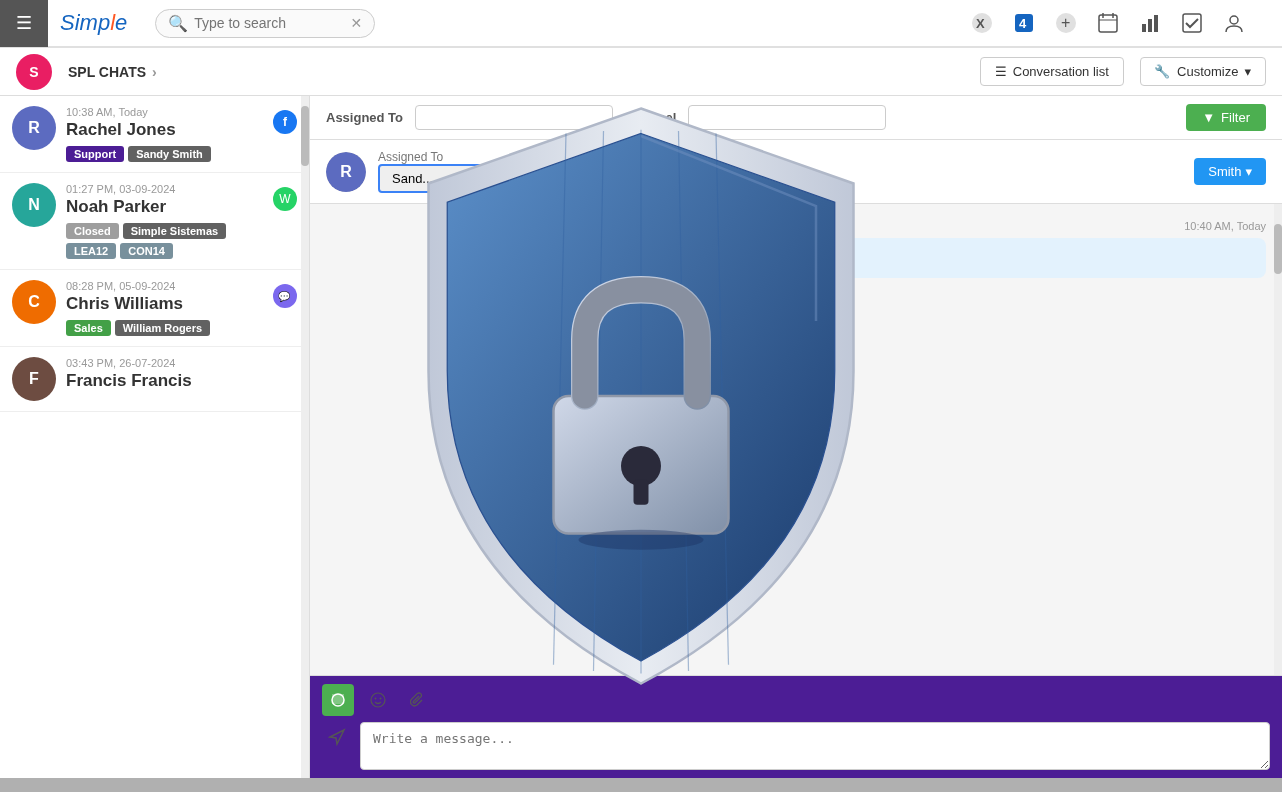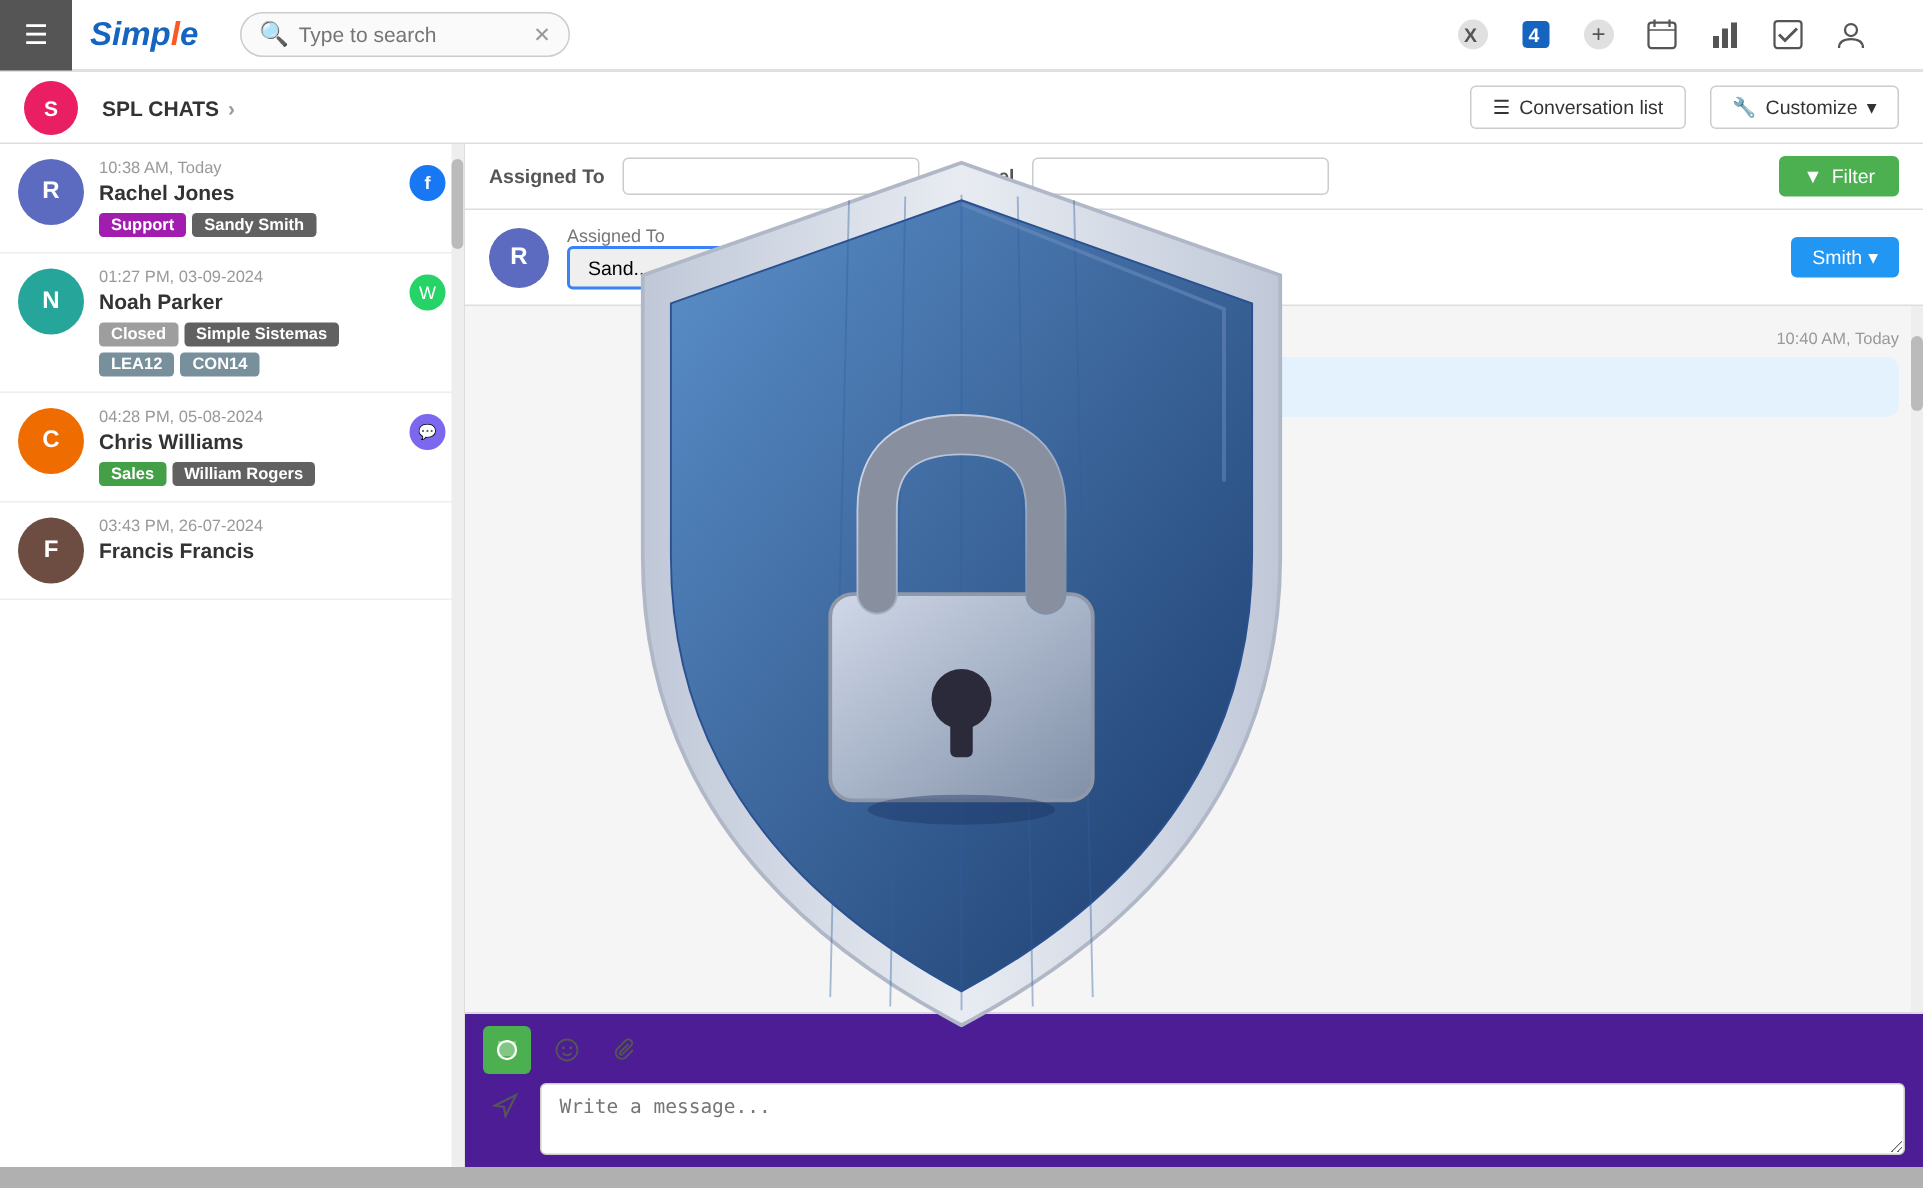--- a/index.html
+++ b/index.html
@@ -8,21 +8,21 @@
     
     .topbar {
       display: flex; align-items: center; background: #fff; height: 48px;
       border-bottom: 2px solid #e0e0e0; position: relative; z-index: 10;
     }
     .hamburger-btn {
       width: 48px; height: 48px; background: #555; display: flex; align-items: center; justify-content: center; cursor: pointer; flex-shrink: 0;
     }
     .hamburger-btn span { color: #fff; font-size: 18px; }
     .logo { display: flex; align-items: center; padding: 0 12px; }
-    .logo-text { font-size: 22px; font-weight: bold; }
+    .logo-text { font-size: 22px; font-weight: normal; }
     .search-bar {
       display: flex; align-items: center; border: 1px solid #ccc; border-radius: 20px;
       padding: 4px 12px; margin: 0 16px; width: 220px; background: #fafafa;
     }
     .search-bar input { border: none; background: transparent; outline: none; width: 100%; font-size: 14px; color: #555; }
     .search-icon-wrap { margin-right: 6px; color: #999; }
     .search-clear { color: #999; cursor: pointer; font-size: 14px; }
     .topbar-spacer { flex: 1; }
     .topbar-icons { display: flex; align-items: center; gap: 6px; padding-right: 16px; }
     .topbar-icon { width: 36px; height: 36px; display: flex; align-items: center; justify-content: center; cursor: pointer; border-radius: 4px; }
@@ -57,24 +57,24 @@
     .chat-list-panel {
       width: 310px; background: #fff; border-right: 1px solid #ddd;
       overflow-y: auto; position: relative; flex-shrink: 0;
     }
     .chat-list-item {
       display: flex; align-items: flex-start; padding: 10px 12px; border-bottom: 1px solid #eee; cursor: pointer; gap: 10px;
     }
     .chat-avatar-placeholder { width: 44px; height: 44px; border-radius: 50%; display: flex; align-items: center; justify-content: center; font-weight: bold; color: #fff; font-size: 16px; flex-shrink: 0; }
     .chat-info { flex: 1; }
     .chat-time { font-size: 11px; color: #999; }
-    .chat-name { font-size: 14px; font-weight: bold; color: #333; margin-top: 2px; }
+    .chat-name { font-size: 17px; font-weight: bold; color: #333; margin-top: 2px; }
     .chat-tags { display: flex; flex-wrap: wrap; gap: 4px; margin-top: 6px; }
     .tag { padding: 2px 8px; border-radius: 3px; font-size: 11px; font-weight: bold; color: #fff; }
-    .tag-support { background: #a21caf; }
+    .tag-support { background: #4c1d95; }
     .tag-closed { background: #9e9e9e; }
     .tag-sales { background: #43a047; }
     .tag-agent { background: #616161; color: #fff; padding: 2px 8px; border-radius: 3px; font-size: 11px; }
     .tag-label { background: #78909c; color: #fff; padding: 2px 8px; border-radius: 3px; font-size: 11px; }
     .chat-channel-icon { margin-left: auto; display: flex; align-items: flex-end; padding-top: 4px; }
     .channel-fb { width: 24px; height: 24px; background: #1877F2; border-radius: 50%; display: flex; align-items: center; justify-content: center; color: #fff; font-size: 12px; font-weight: bold; }
     .channel-wa { width: 24px; height: 24px; background: #25D366; border-radius: 50%; display: flex; align-items: center; justify-content: center; color: #fff; font-size: 12px; }
     .channel-msg { width: 24px; height: 24px; background: #7B68EE; border-radius: 50%; display: flex; align-items: center; justify-content: center; color: #fff; font-size: 10px; }
     .list-scrollbar { width: 8px; background: #eee; position: absolute; right: 0; top: 0; bottom: 0; }
     .list-scrollbar-thumb { width: 8px; height: 60px; background: #bbb; border-radius: 4px; margin-top: 10px; }
@@ -274,21 +274,21 @@
         </div>
       </div>
       <div class="chat-channel-icon">
         <div class="channel-wa">W</div>
       </div>
     </div>
 
     <div class="chat-list-item">
       <div class="chat-avatar-placeholder" style="background:#ef6c00;">C</div>
       <div class="chat-info">
-        <div class="chat-time">04:28 PM, 05-08-2024</div>
+        <div class="chat-time">08:28 PM, 05-09-2024</div>
         <div class="chat-name">Chris Williams</div>
         <div class="chat-tags">
           <span class="tag tag-sales">Sales</span>
           <span class="tag tag-agent">William Rogers</span>
         </div>
       </div>
       <div class="chat-channel-icon">
         <div class="channel-msg">💬</div>
       </div>
     </div>

